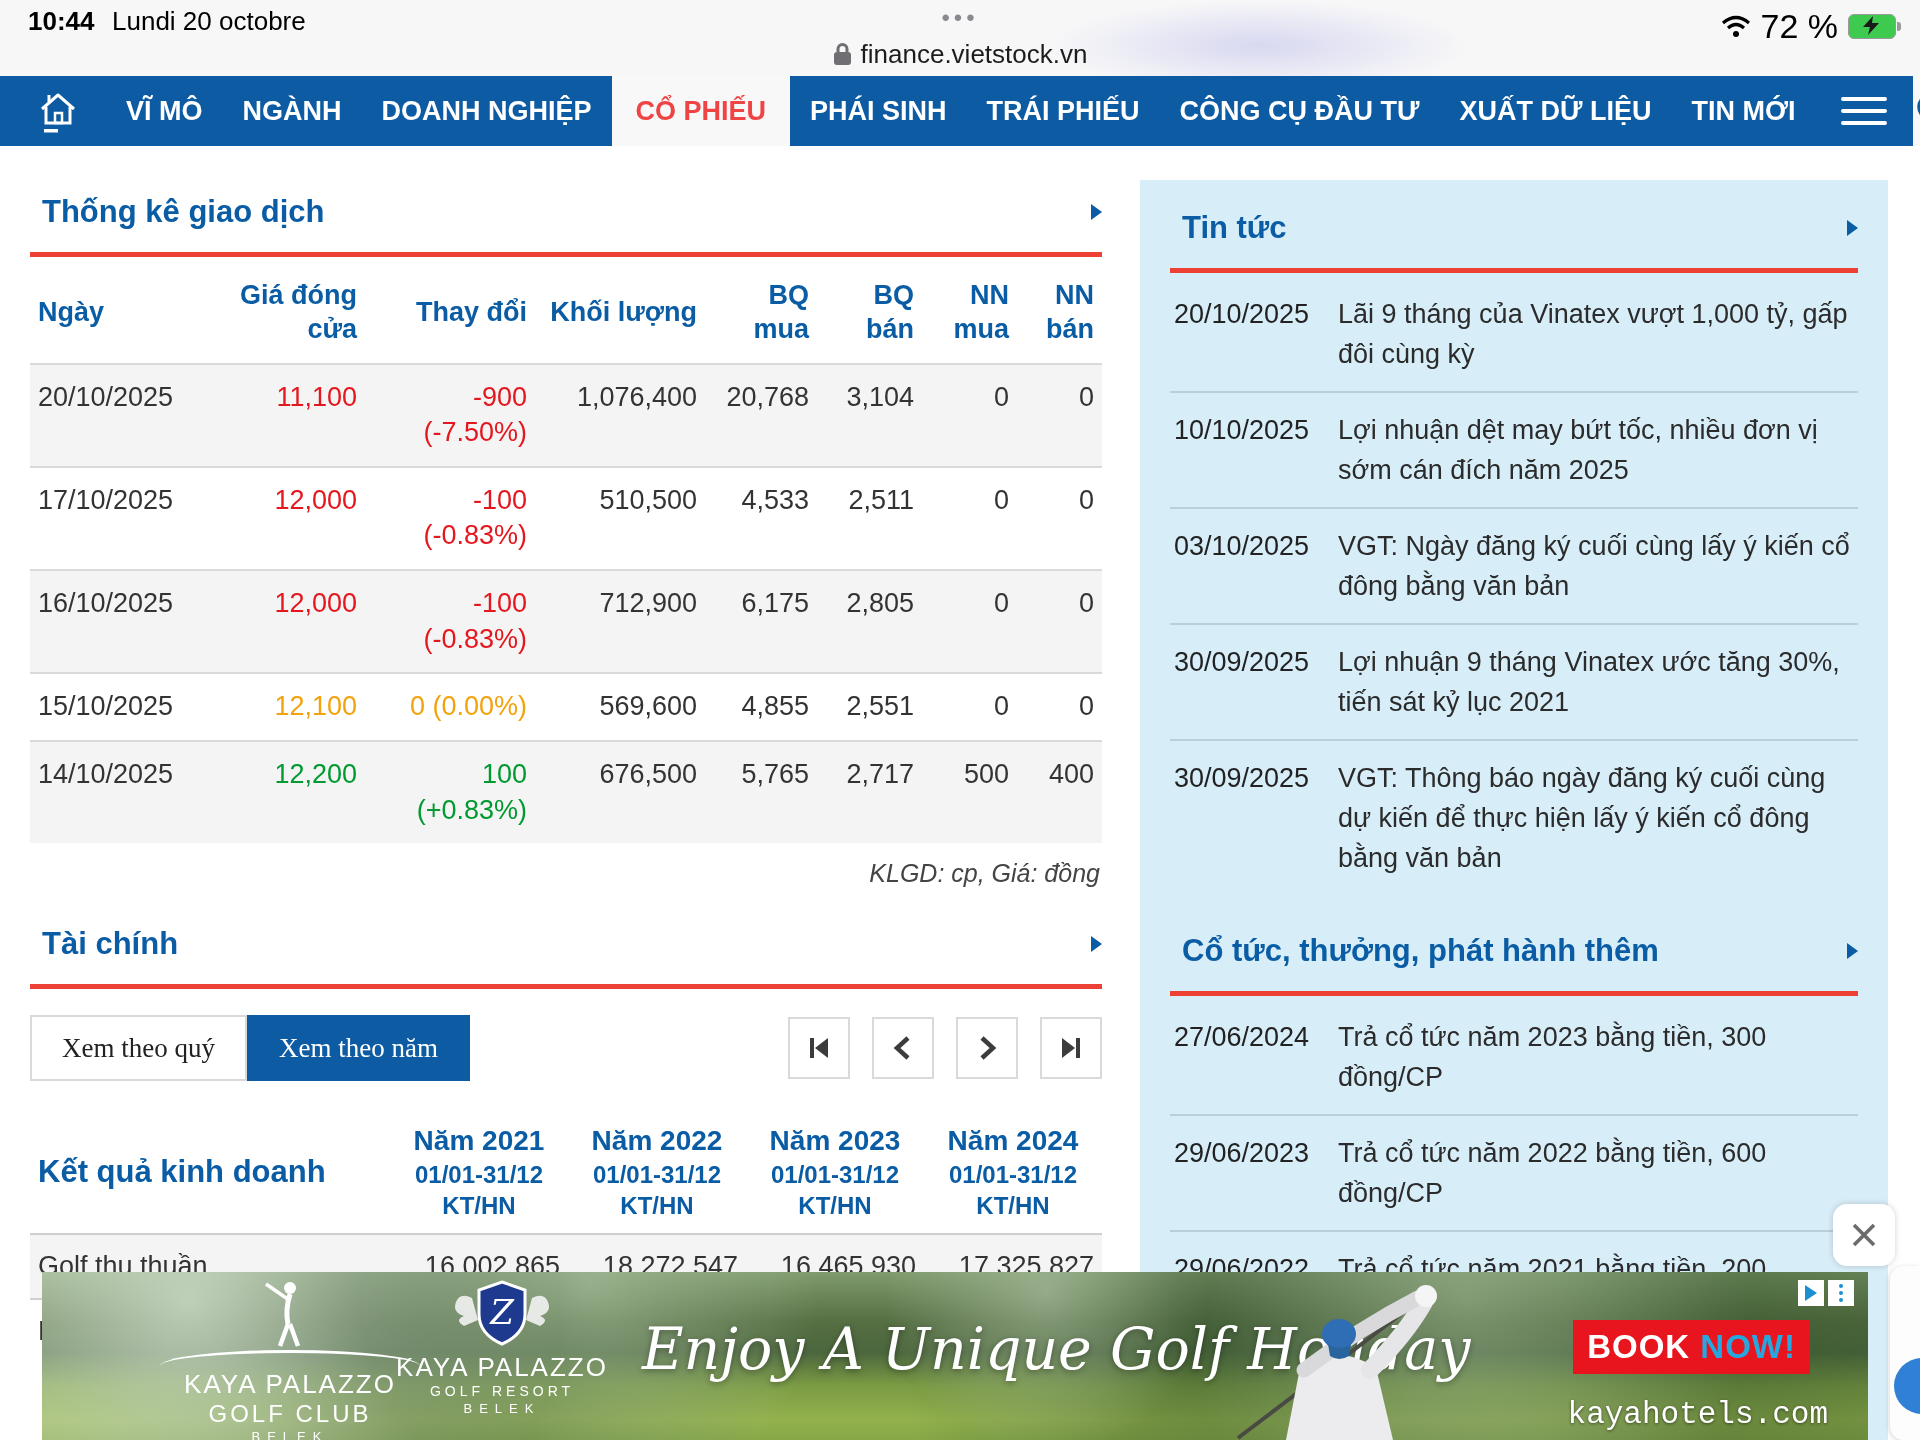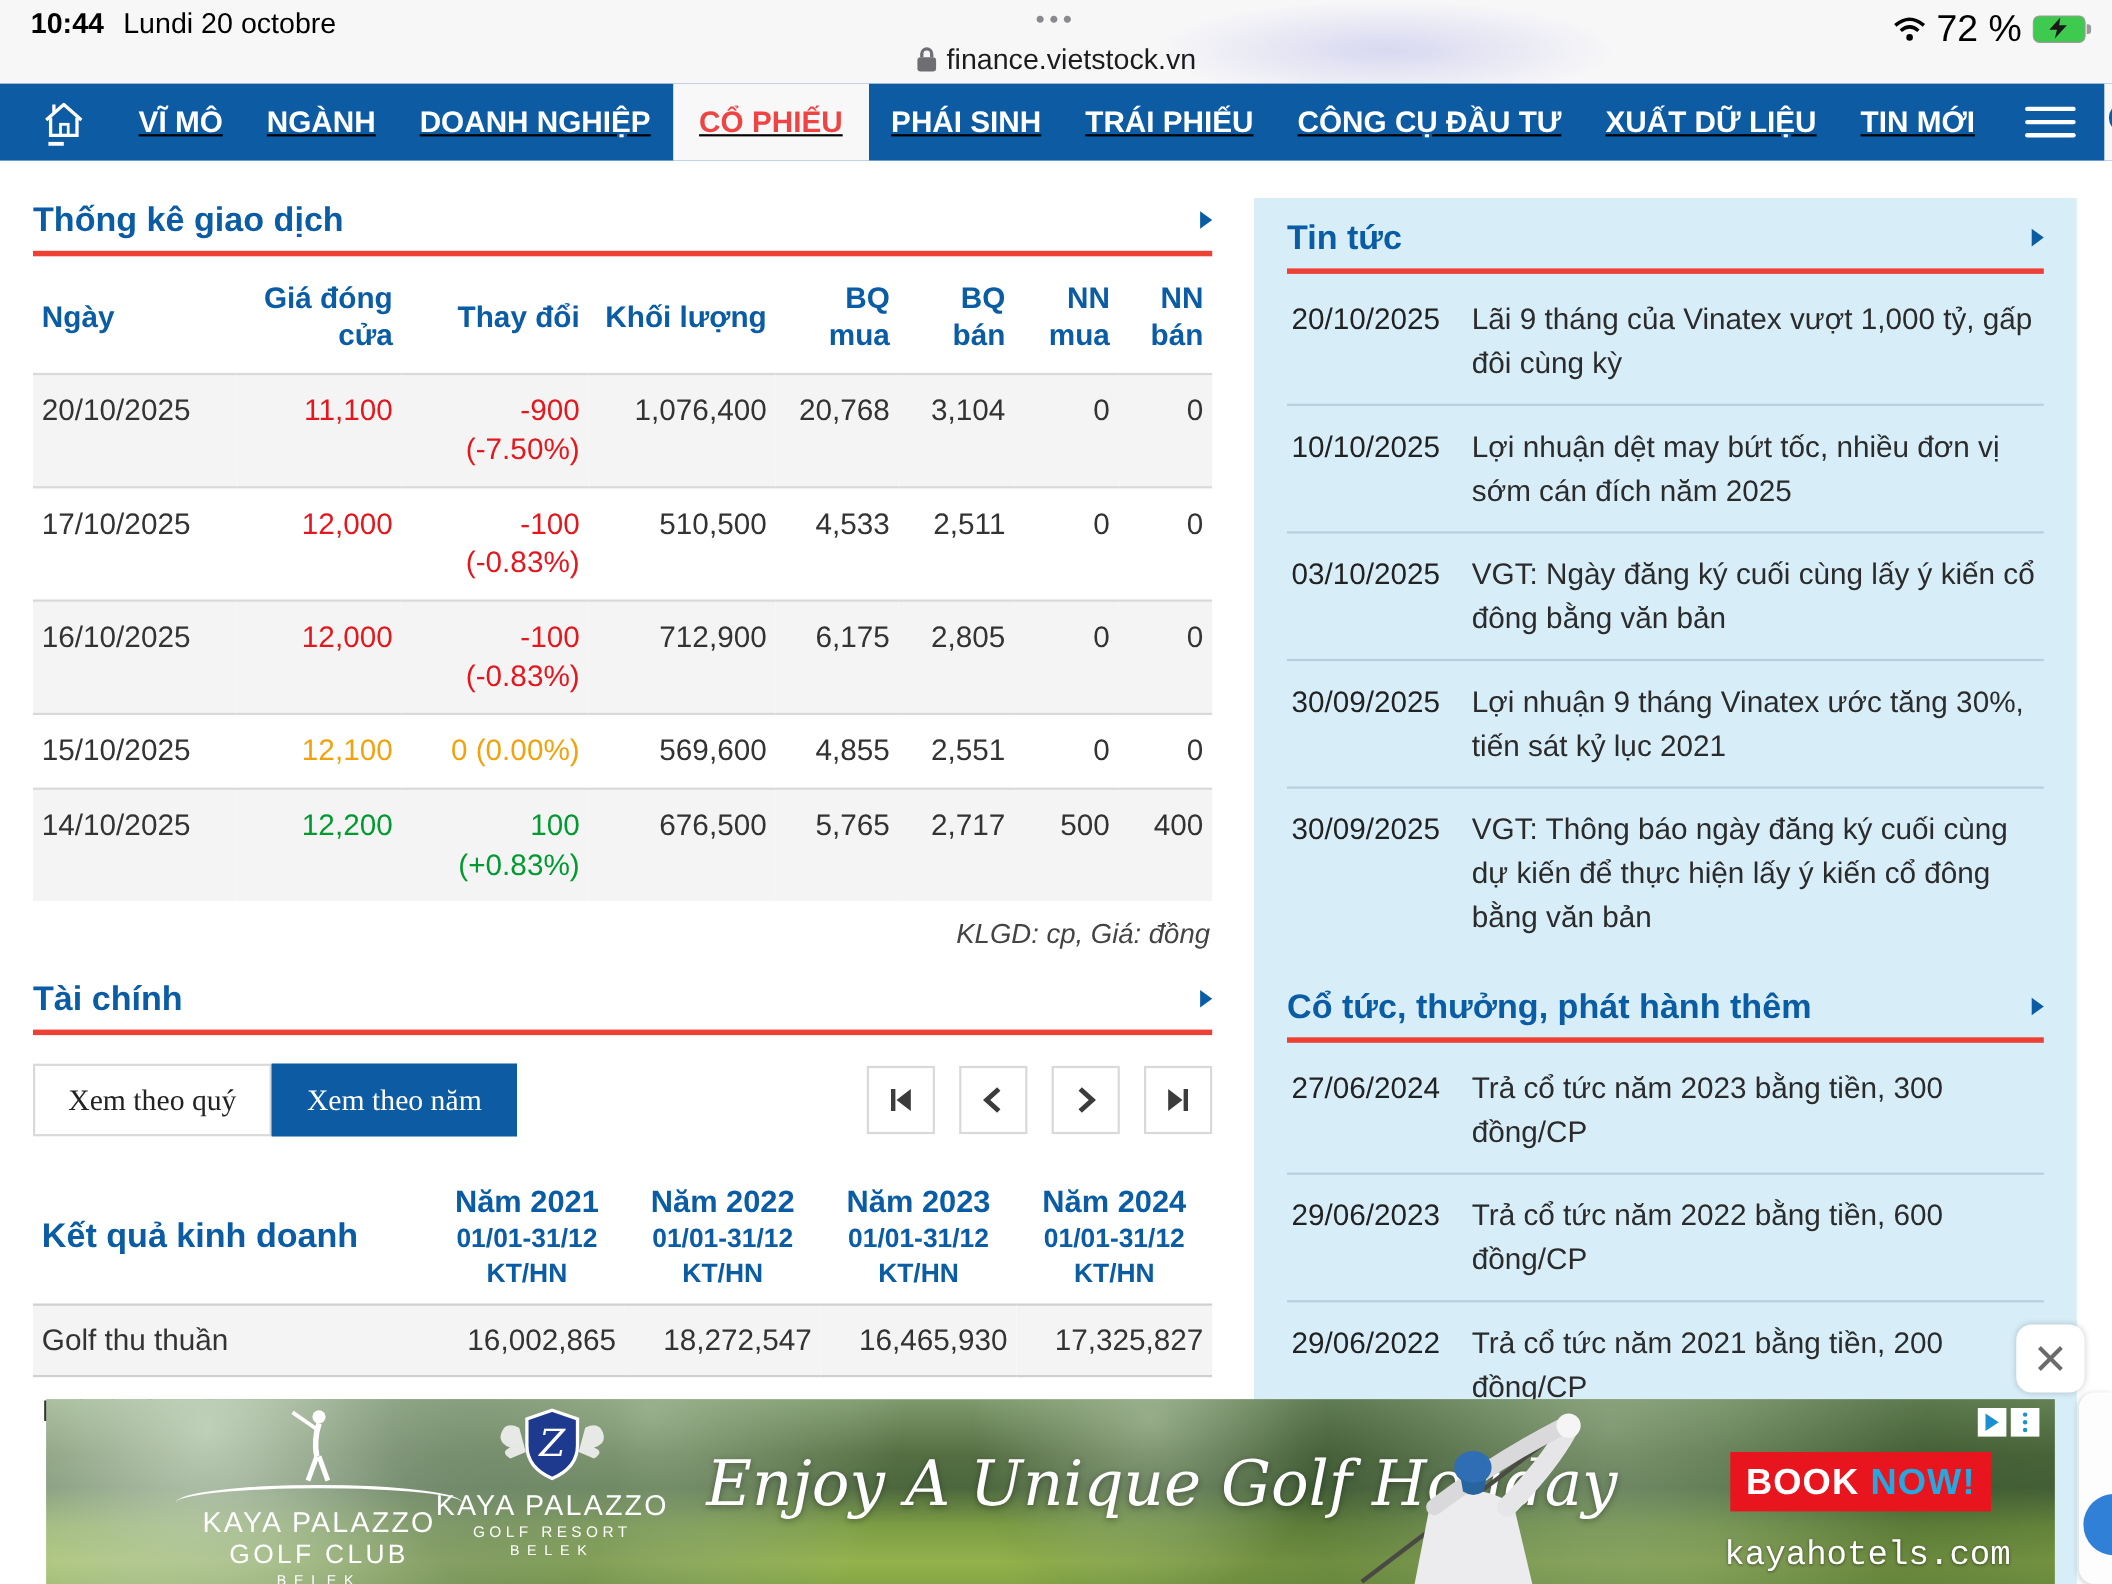--- a/index.html
+++ b/index.html
@@ -15,37 +15,37 @@
   .sdate{position:absolute;left:112px;top:0;}
   .dots{position:absolute;left:0;right:0;top:-2px;text-align:center;color:#8a8a8e;font-size:24px;letter-spacing:4px;}
   .statright{position:absolute;right:24px;top:1px;display:flex;align-items:center;gap:10px;}
   .battpct{font-size:34px;}
   .batt{position:relative;width:46px;height:23px;border-radius:6px;background:#3ec94f;border:1px solid #9a9a9a;}
   .batt .nub{position:absolute;right:-6px;top:7px;width:4px;height:9px;background:#9a9a9a;border-radius:0 3px 3px 0;}
   .urlrow{position:absolute;top:34px;left:0;width:100%;height:40px;display:flex;align-items:center;justify-content:center;gap:9px;
           font-size:26px;color:#1c1c1e;}
 
   
-  .nav{position:absolute;top:76px;left:0;width:1920px;height:70px;background:#0d5ba3;display:flex;align-items:stretch;text-decoration:underline;}
+  .nav{position:absolute;top:76px;left:0;width:1920px;height:70px;background:#0d5ba3;display:flex;align-items:stretch;}
   .nav-home{display:flex;align-items:center;padding:0 26px 0 36px;}
   .nav-item{display:flex;align-items:center;padding:0 20px;color:#ffffff;font-size:27px;font-weight:bold;white-space:nowrap;cursor:pointer;}
   .nav-item.active{background:#f8f8f8;color:#ef4444;padding:0 24px;}
   .nav-spacer{flex:1;}
   .burger{display:flex;flex-direction:column;justify-content:center;gap:8px;padding:0 26px;cursor:pointer;}
   .burger div{width:46px;height:4px;background:#fff;border-radius:2px;}
   .searchbox{width:96px;background:#f8f8f8;display:flex;align-items:center;justify-content:center;cursor:pointer;}
 
   
   .content{position:absolute;top:146px;left:0;width:1920px;height:1294px;overflow:hidden;}
   .maincol{position:absolute;left:30px;top:36px;width:1072px;}
   .sidebar{position:absolute;left:1140px;top:34px;width:748px;height:1260px;background:#d7edf8;
            padding:18px 30px;box-sizing:border-box;}
 
   .sechead{display:flex;align-items:center;justify-content:space-between;}
-  .sechead h2{margin:0;font-size:31px;font-weight:bold;color:#0a5ca4;}
+  .sechead h2{margin:12px;font-size:31px;font-weight:bold;color:#0a5ca4;}
   .tri{width:0;height:0;border-left:11px solid #0a5ca4;border-top:8px solid transparent;border-bottom:8px solid transparent;}
   .redbar{height:5px;background:#ee4136;margin-top:10px;}
 
   
   table{border-collapse:collapse;width:100%;table-layout:fixed;}
   .ttable{margin-top:6px;font-size:27px;color:#333;}
   .ttable th{color:#0a5ca4;font-weight:bold;text-align:right;vertical-align:middle;padding:16px 8px;line-height:1.25;}
   .ttable th:first-child{text-align:left;}
   .ttable td{text-align:right;vertical-align:top;padding:15px 8px;line-height:1.32;}
   .ttable td:first-child{text-align:left;}

